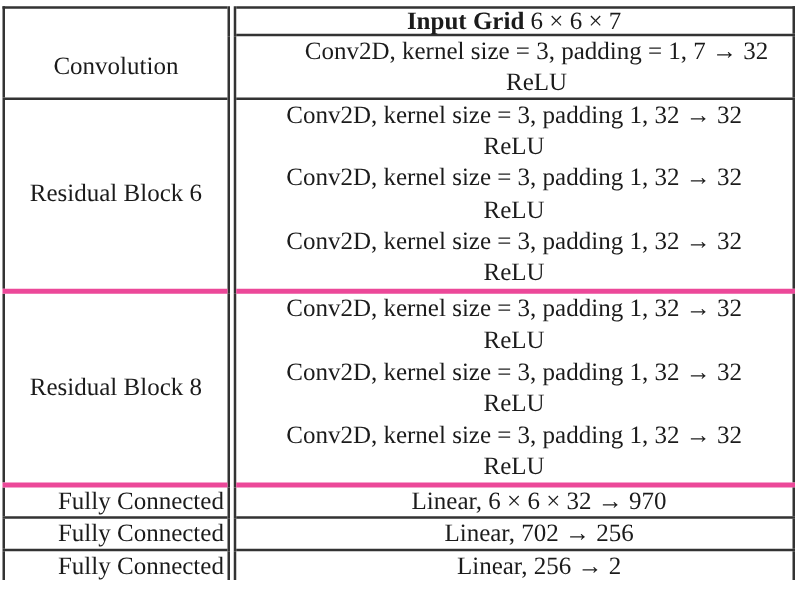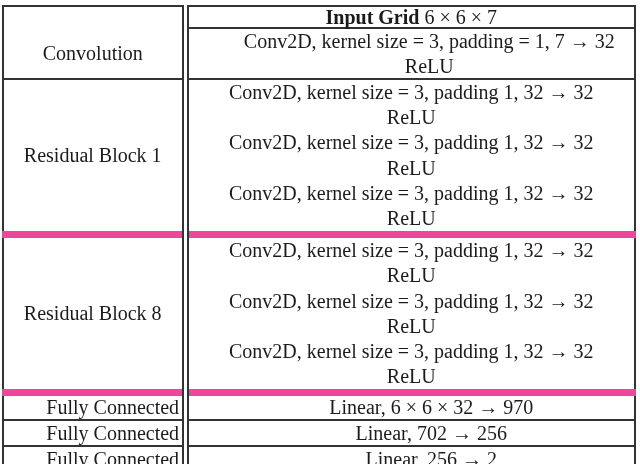--- a/index.html
+++ b/index.html
@@ -29,21 +29,21 @@
     vertical-align: middle;
   }
   col.c1 { width: 182px; }
   td.rcell { border-left: 7px double #333333; }
   tr.r-header { height: 20px; }
   tr.r-header td.rcell { border-bottom: 2px solid #333333; line-height: 20px; }
   tr.r-conv { height: 49px; }
   tr.r-conv td { border-bottom: 2px solid #333333; }
   tr.r-conv .line { line-height: 24.5px; margin-left: 36px; }
   tr.r-res { height: 151px; }
-  tr.r-res td { border-bottom: 7px solid #ec4899; border-radius: 25px; }
+  tr.r-res td { border-bottom: 4px solid #ec4899; border-radius: 25px; }
   tr.r-res .line { line-height: 25.2px; }
   tr.r-fc { height: 26px; }
   tr.r-fc td { border-bottom: 2px solid #333333; padding-left: 40px; }
   tr.r-fc:last-child td { border-bottom: none; }
   .bold { font-weight: bold; }
   .caption {
     position: absolute;
     top: 454px;
     left: 0;
     width: 100%;
@@ -74,21 +74,21 @@
 
     <tr class="r-conv">
       <td>Convolution</td>
       <td class="rcell">
         <div class="line">Conv2D, kernel size = 3, padding = 1, 7 → 32</div>
         <div class="line">ReLU</div>
       </td>
     </tr>
 
     <tr class="r-res">
-      <td>Residual Block 1</td>
+      <td>Residual Block 6</td>
       <td class="rcell">
         <div class="line">Conv2D, kernel size = 3, padding 1, 32 → 32</div>
         <div class="line">ReLU</div>
         <div class="line">Conv2D, kernel size = 3, padding 1, 32 → 32</div>
         <div class="line">ReLU</div>
         <div class="line">Conv2D, kernel size = 3, padding 1, 32 → 32</div>
         <div class="line">ReLU</div>
       </td>
     </tr>
 

